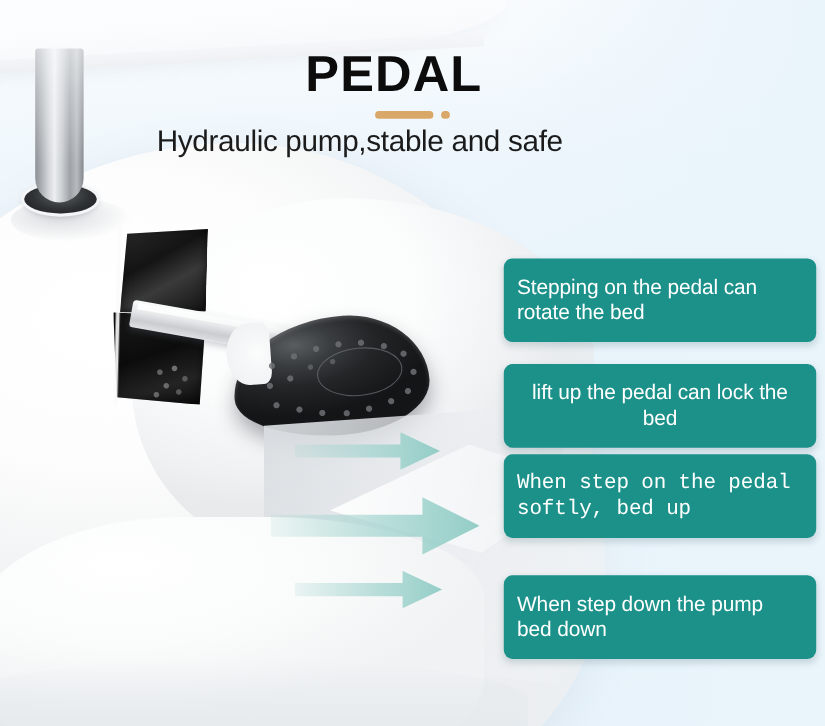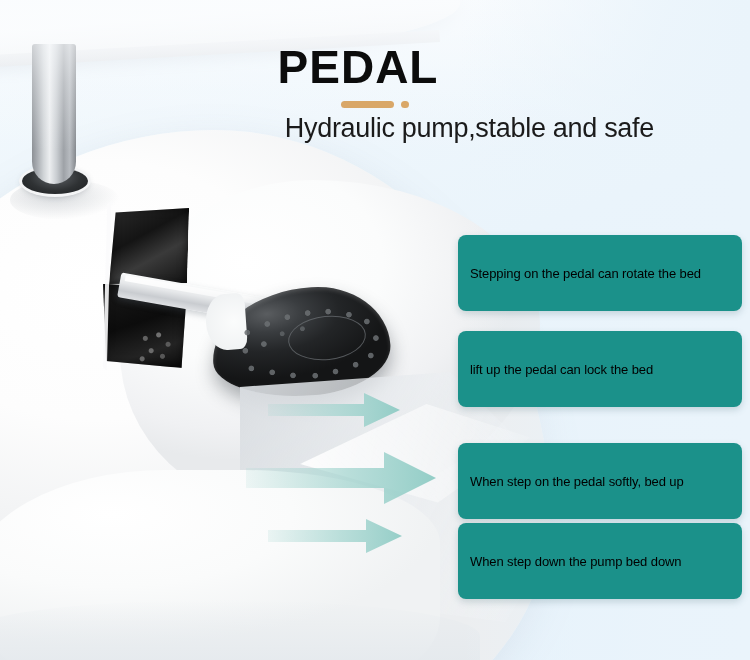--- a/index.html
+++ b/index.html
@@ -246,50 +246,50 @@
     display:flex; justify-content:center; align-items:center; gap:7px;
   }
   .divider .bar {
     width:53px; height:7px; border-radius:4px; background:#d9a768;
   }
   .divider .dot {
     width:8px; height:7px; border-radius:4px; background:#d9a768;
   }
   .subtitle {
     position:absolute; top:113px; left:0; width:654px;
-    text-align:right;
+    text-align:center;
     font-size:27px; font-weight:normal; color:#1b1b1b;
     letter-spacing:-.3px;
   }
 
   
   .arrows { position:absolute; left:0; top:0; width:750px; height:660px; }
   .arrow { position:absolute; }
 
   
   .callouts { position:absolute; left:458px; top:0; width:284px; }
   .callout {
     position:absolute;
     left:0; width:284px; height:76px;
     background:#1b918a;
     border-radius:8px;
     box-shadow:0 3px 7px rgba(60,100,110,.22);
     display:flex; align-items:center;
     padding:0 12px;
   }
   .callout p {
-    color:#000000;
-    font-size:13px;
+    color:#ffffff;
+    font-size:19px;
     line-height:23px;
     font-weight:normal;
     letter-spacing:-.1px;
   }
   .c0 { top:235px; }
   .c1 { top:331px;text-align:center; }
-  .c2 { top:443px; }
+  .c2 { top:413px;font-family:Liberation Mono, monospace; }
   .c3 { top:523px; }
 </style>
 </head>
 <body>
 
 <div id="stage">
 
   <div class="photo-layer">
     <div class="base-body"></div>
     <div class="base-body-2"></div>

